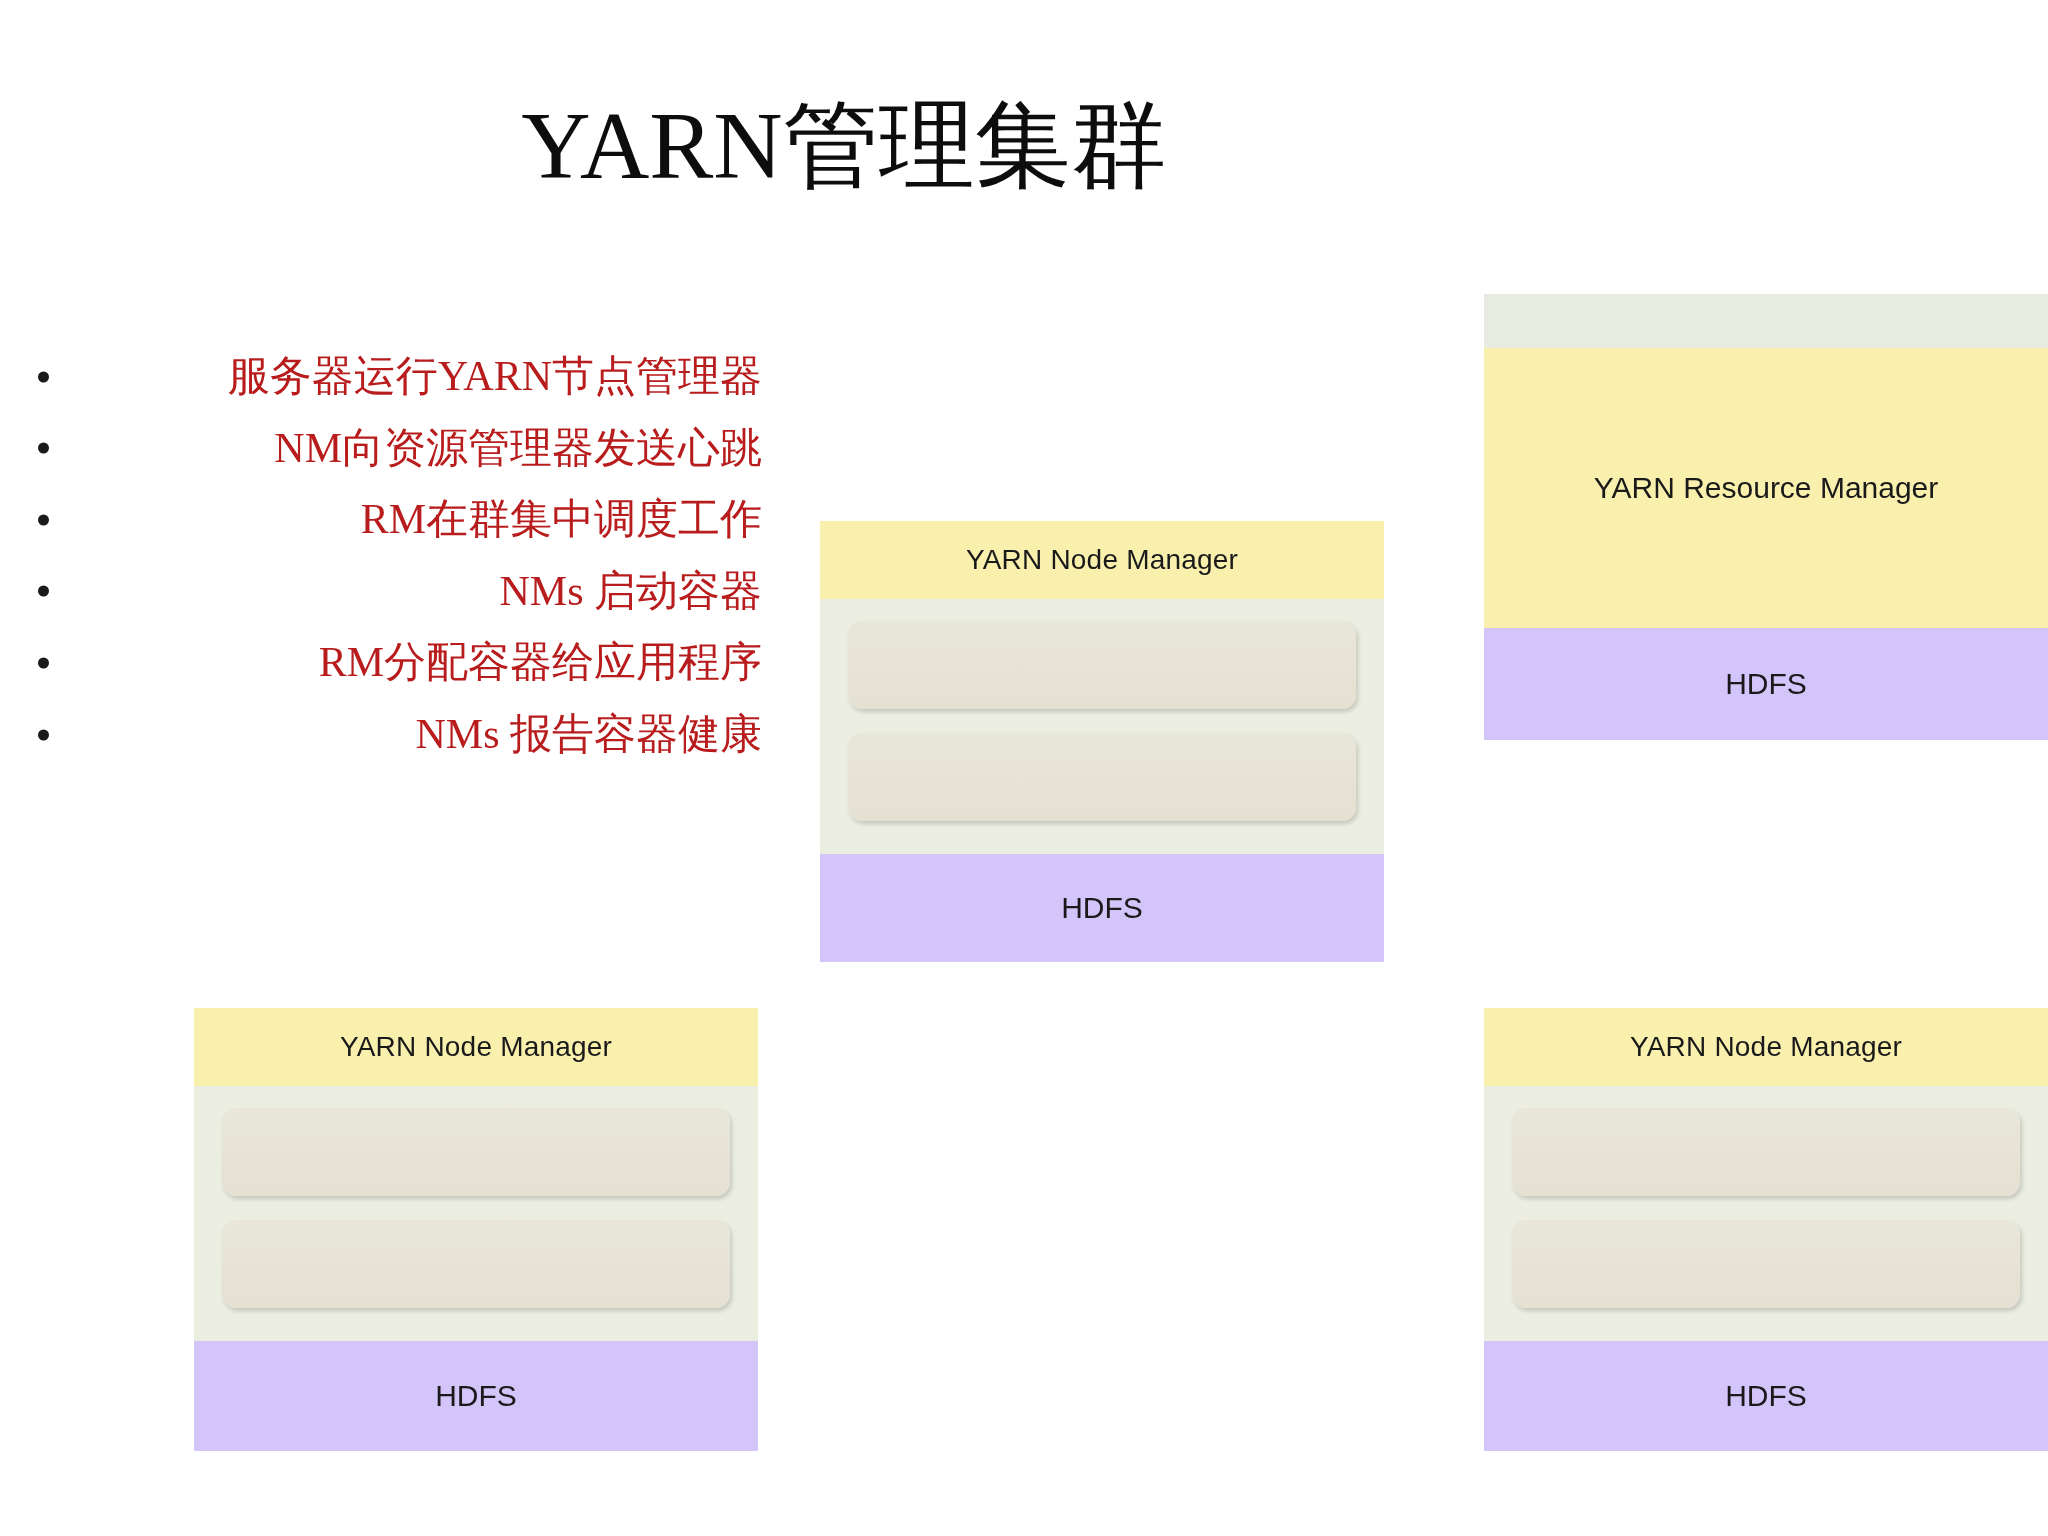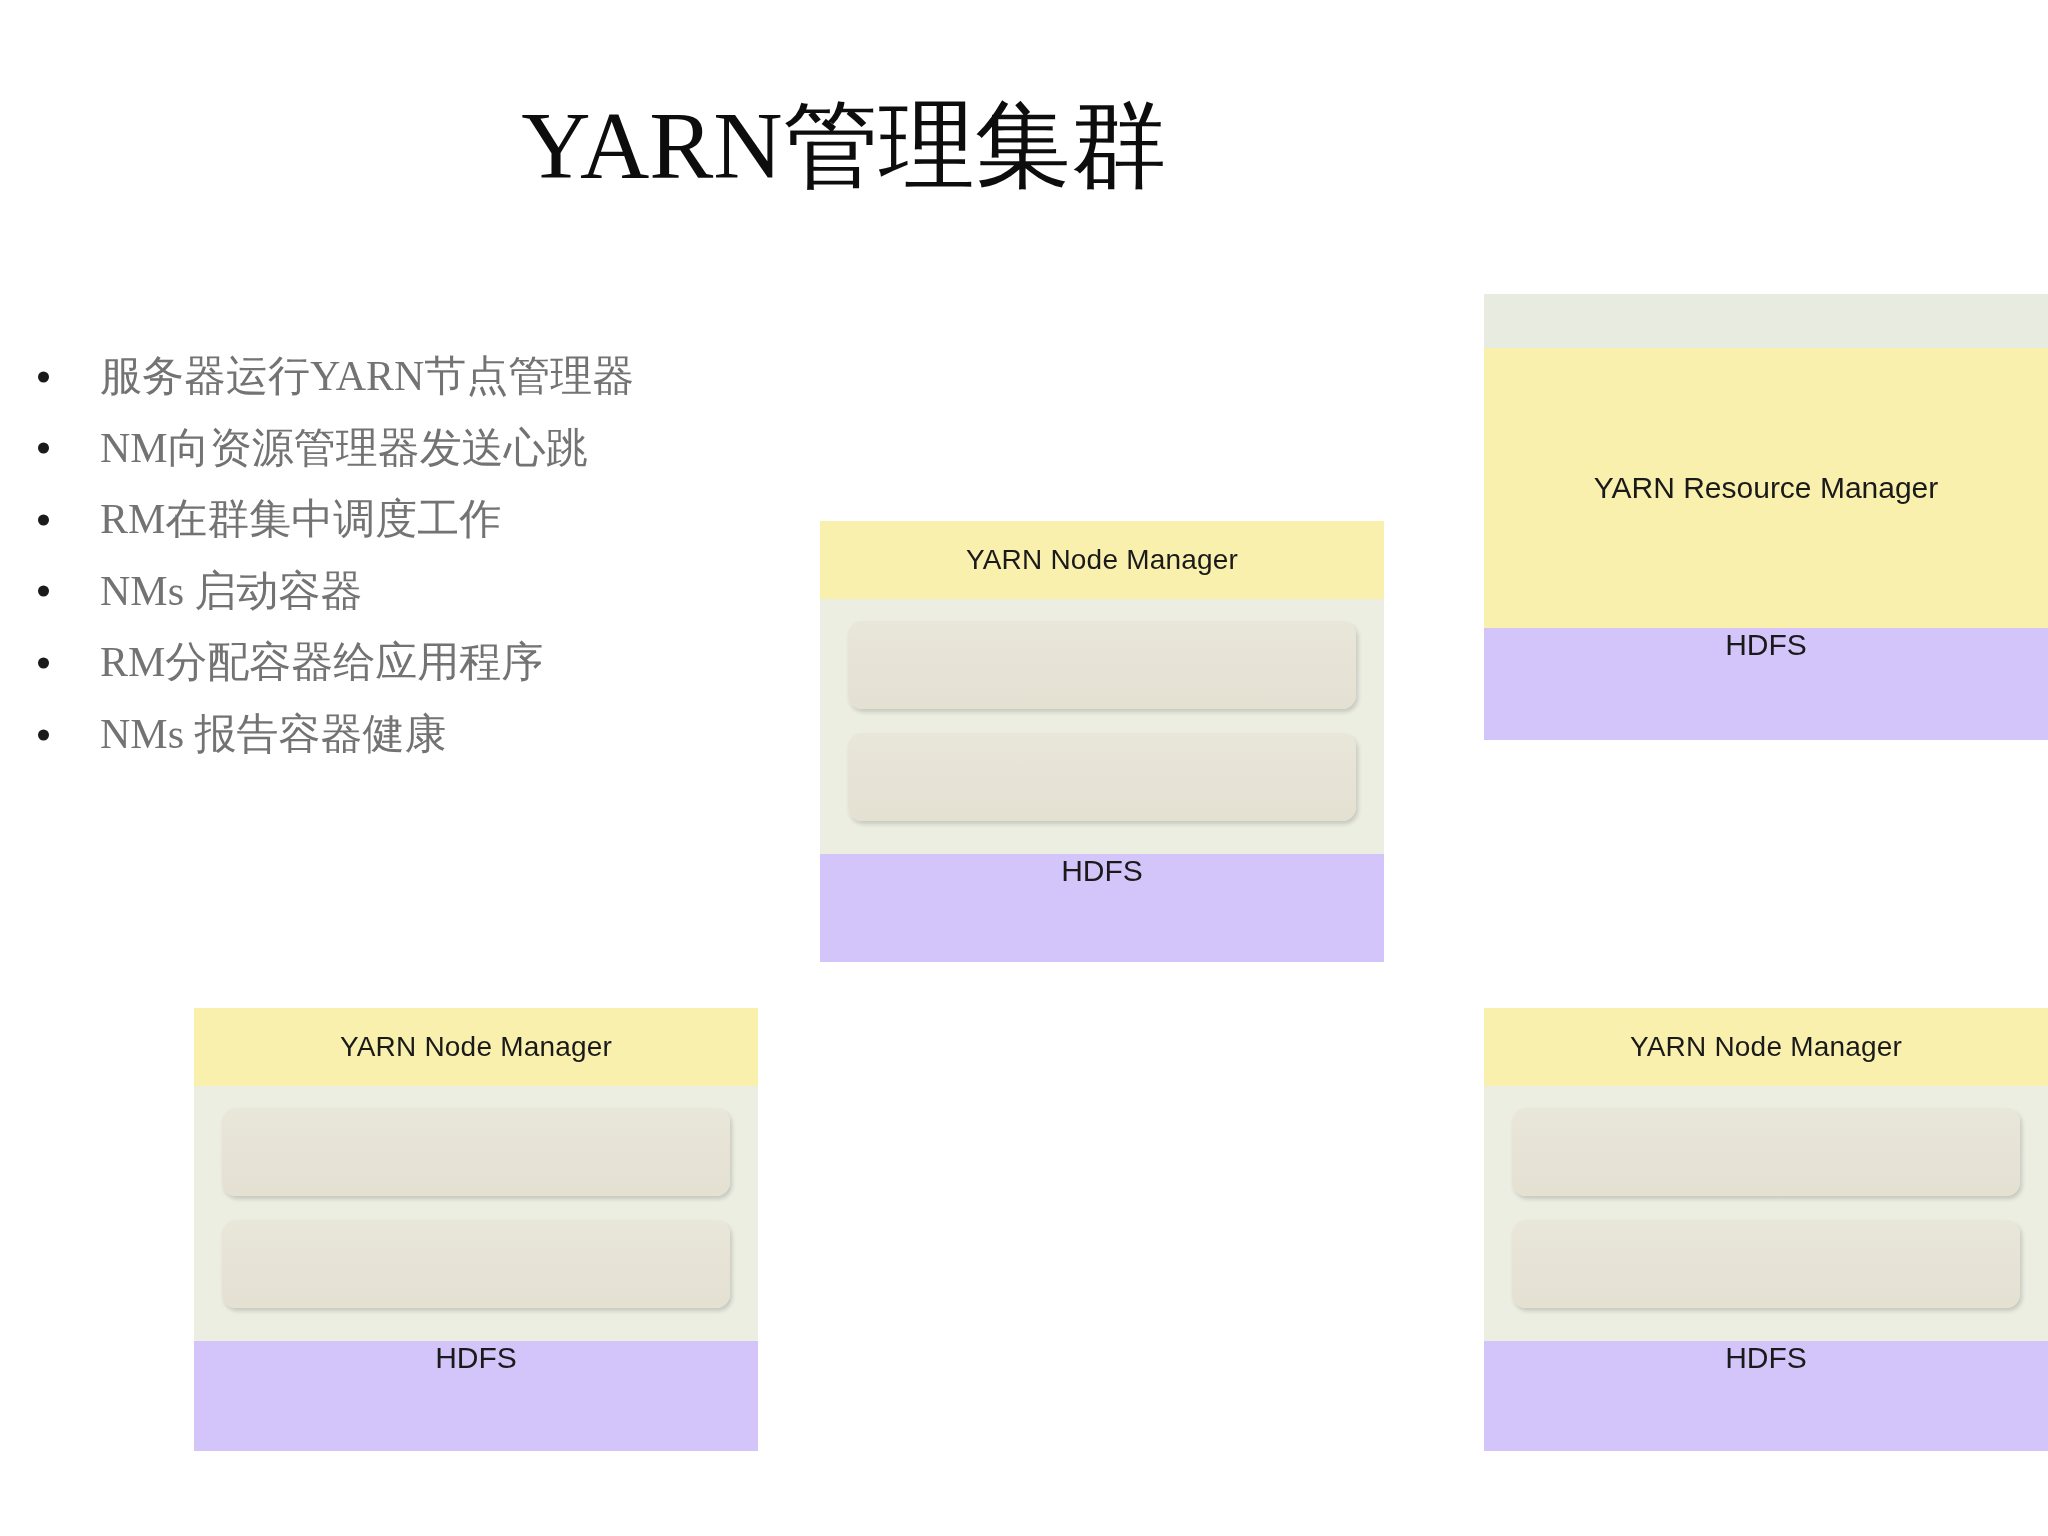--- a/index.html
+++ b/index.html
@@ -41,22 +41,23 @@
     margin: 0;
     padding: 0;
   }
   #bullet-list li {
     position: relative;
     padding-left: 78px;
     margin: 0 0 22px 0;
     font-family: "Liberation Serif", serif;
     font-size: 42px;
     line-height: 1.18;
-    color: #737373;
+    color: #b91c1c;
     white-space: nowrap;
+    text-align: right;
   }
   #bullet-list li .bullet-dot {
     position: absolute;
     left: 16px;
     top: 50%;
     transform: translateY(-50%);
     width: 11px;
     height: 11px;
     border-radius: 50%;
     background: #1a1a1a;
@@ -90,21 +91,21 @@
     background: linear-gradient(180deg, #e9e6da 0%, #e4e1d3 100%);
     border-radius: 14px;
     box-shadow: 2px 3px 4px rgba(0,0,0,0.16);
     box-sizing: border-box;
   }
   .hdfs-band {
     background: #d3c5f9;
     color: #1a1a1a;
     font-size: 30px;
     display: flex;
-    align-items: flex-start;
+    align-items: center;
     justify-content: center;
     box-sizing: border-box;
   }
   .rm-top-strip {
     background: #e8ece0;
     box-sizing: border-box;
   }
   .rm-band {
     background: #faf0ae;
     color: #1a1a1a;

